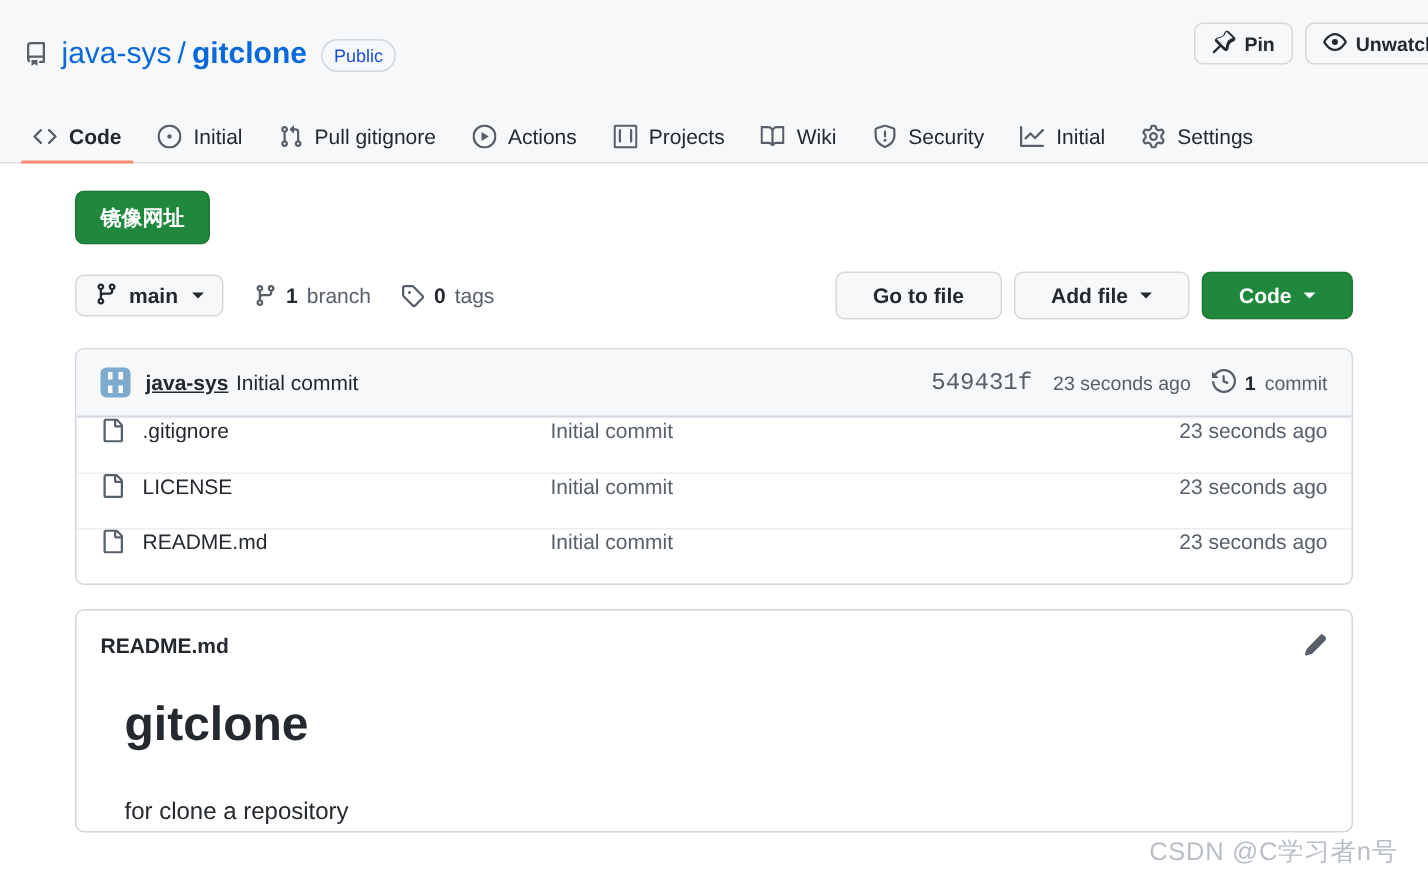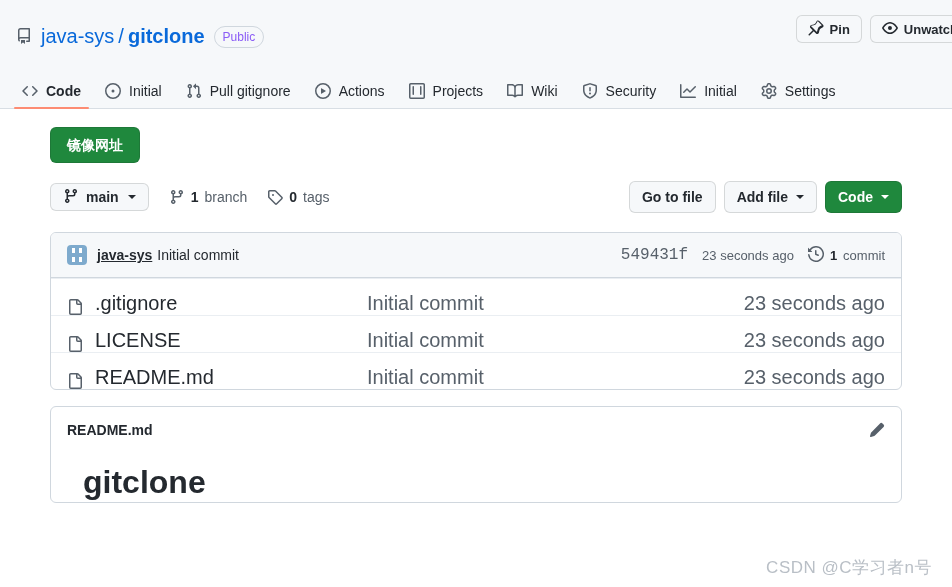--- a/index.html
+++ b/index.html
@@ -54,21 +54,21 @@
   }
   .repo-name {
     color: #0969da;
     text-decoration: none;
     font-weight: 600;
   }
   .visibility-badge {
     margin-left: 9px;
     font-size: 12px;
     line-height: 18px;
-    color: #8b5cf6;
+    color: #1d4ed8;
     border: 1px solid #d0d7de;
     border-radius: 2em;
     padding: 1px 8px;
     font-weight: 500;
     position: relative;
     top: 1px;
   }
 
   .header-actions {
     position: absolute;
@@ -197,21 +197,21 @@
     margin-left: auto;
     display: flex;
     gap: 8px;
     align-items: center;
   }
   .btn {
     display: inline-flex;
     align-items: center;
     gap: 6px;
     height: 32px;
-    padding: 0 12px;
+    padding: 0 24px;
     font-size: 14px;
     font-weight: 600;
     border-radius: 6px;
     cursor: pointer;
     white-space: nowrap;
   }
   .btn-default {
     background: #f6f8fa;
     border: 1px solid rgba(27,31,36,0.15);
     color: #24292f;
@@ -288,25 +288,25 @@
     display: inline-flex;
     align-items: center;
     gap: 6px;
     color: #57606a;
     cursor: pointer;
   }
   .commit-count b { color: #24292f; font-weight: 600; }
 
   .file-row {
     display: flex;
-    align-items: flex-end;
+    align-items: flex-start;
     height: 37px;
     padding: 0 16px;
     border-top: 1px solid #eaeef2;
-    font-size: 20px;
+    font-size: 14px;
   }
   .file-row:first-of-type { border-top: none; }
   .file-ico {
     color: #57606a;
     margin-right: 12px;
     display: inline-flex;
     align-items: center;
     flex: none;
   }
   .file-name {
@@ -610,17 +610,18 @@
     <div class="readme-head">
       <span class="readme-title">README.md</span>
       <span class="readme-edit">
         <svg width="16" height="16" viewBox="0 0 16 16" fill="currentColor" aria-hidden="true">
           <path d="M11.013 1.427a1.75 1.75 0 0 1 2.474 0l1.086 1.086a1.75 1.75 0 0 1 0 2.474l-8.61 8.61c-.21.21-.47.364-.756.445l-3.251.93a.75.75 0 0 1-.927-.928l.929-3.25ع c.081-.286.235-.547.445-.758l8.61-8.61Zm.176 4.823L9.75 4.81l-6.286 6.287a.253.253 0 0 0-.064.108l-.558 1.953 1.953-.558a.253.253 0 0 0 .108-.064Zm1.238-3.763a.25.25 0 0 0-.354 0L10.811 3.75l1.439 1.44 1.263-1.263a.25.25 0 0 0 0-.354Z"></path>
         </svg>
       </span>
     </div>
     <div class="readme-body">
       <h1 class="readme-h1">gitclone</h1>
+      <p class="readme-p">for clone a repository</p>
     </div>
   </div>
 </div>
 
 <div class="watermark">CSDN @C学习者n号</div>
 
 </body></html>

